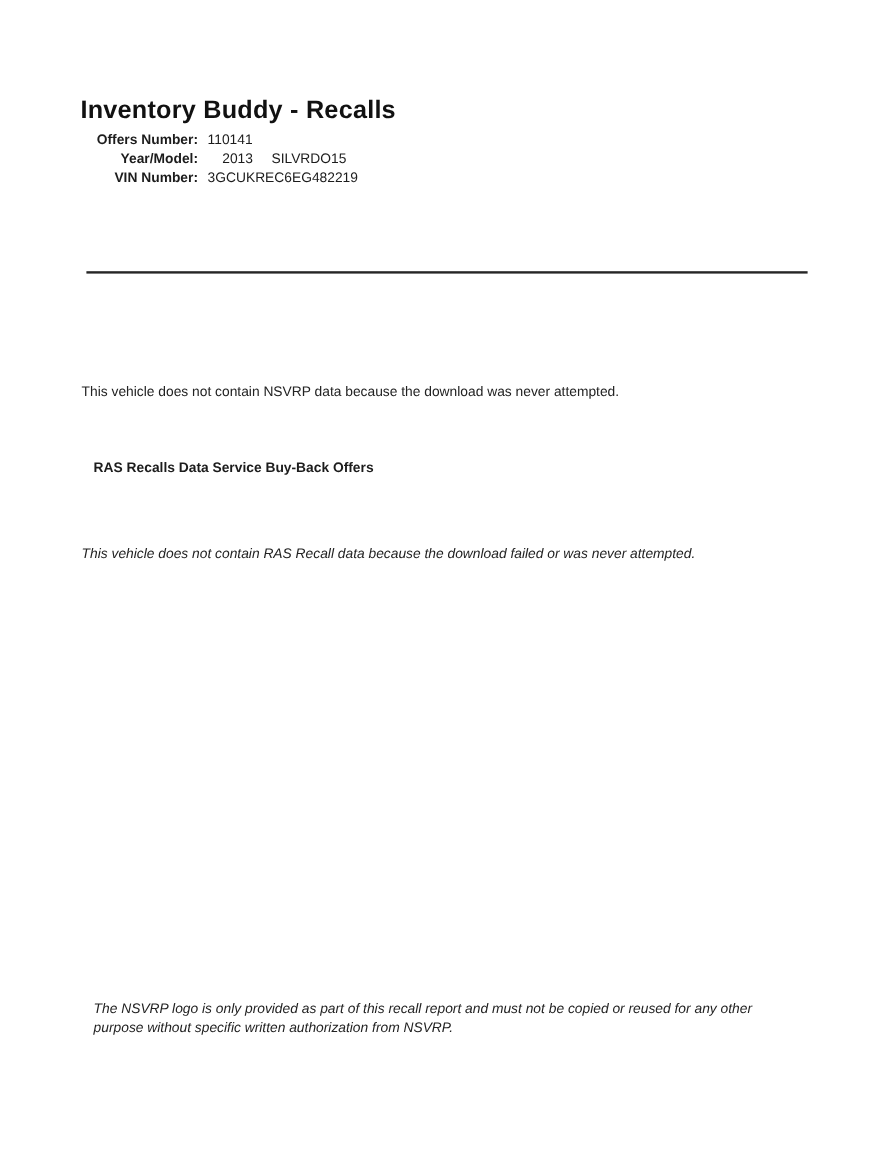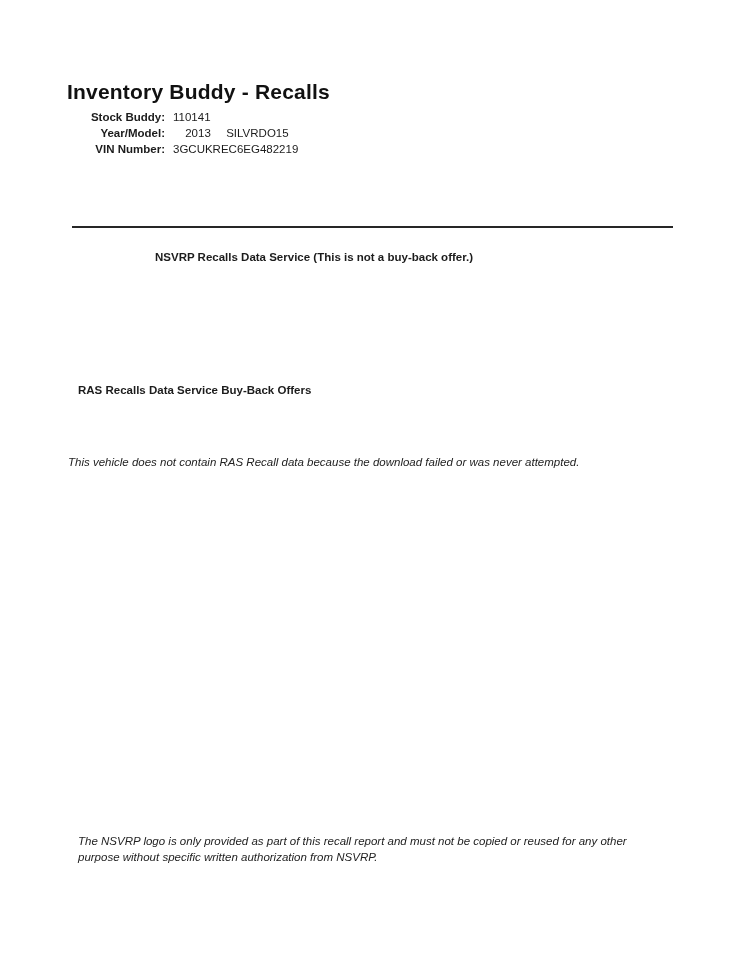--- a/index.html
+++ b/index.html
@@ -94,40 +94,40 @@
 </style>
 </head>
 <body>
 
 <div class="page">
 
   <div class="report-title">Inventory Buddy - Recalls</div>
 
   <div class="vehicle-info">
     <div class="vehicle-row">
-      <span class="vehicle-label">Stock Buddy:</span>
+      <span class="vehicle-label">Offers Number:</span>
       <span class="vehicle-value">110141</span>
     </div>
     <div class="vehicle-row">
       <span class="vehicle-label">Year/Model:</span>
       <span class="vehicle-value">
         <span class="v1">2013</span>
         <span class="v2">SILVRDO15</span>
       </span>
     </div>
     <div class="vehicle-row">
       <span class="vehicle-label">VIN Number:</span>
       <span class="vehicle-value">3GCUKREC6EG482219</span>
     </div>
   </div>
 
   <div class="rule"></div>
 
-  <div class="section-heading heading-nsvrp">NSVRP Recalls Data Service (This is not a buy-back offer.)</div>
 
+  <div class="section-message message-nsvrp">This vehicle does not contain NSVRP data because the download was never attempted.</div>
 
   <div class="section-heading heading-ras">RAS Recalls Data Service Buy-Back Offers</div>
 
   <div class="section-message message-ras">This vehicle does not contain RAS Recall data because the download failed or was never attempted.</div>
 
   <div class="footer-disclaimer">The NSVRP logo is only provided as part of this recall report and must not be copied or reused for any other purpose without specific written authorization from NSVRP.</div>
 
 
 </div>
 

